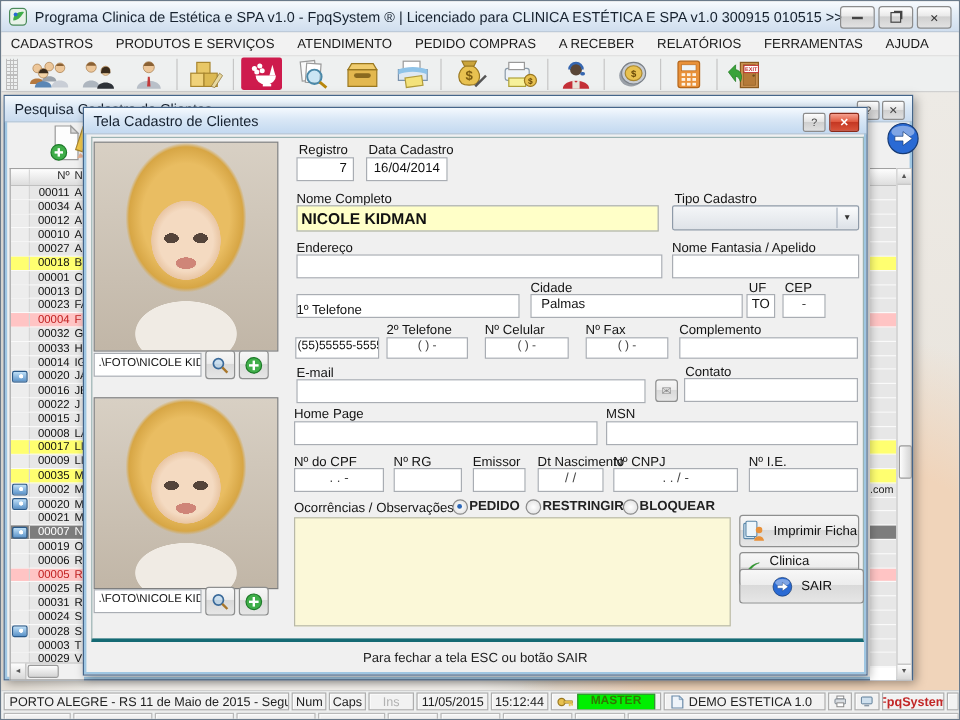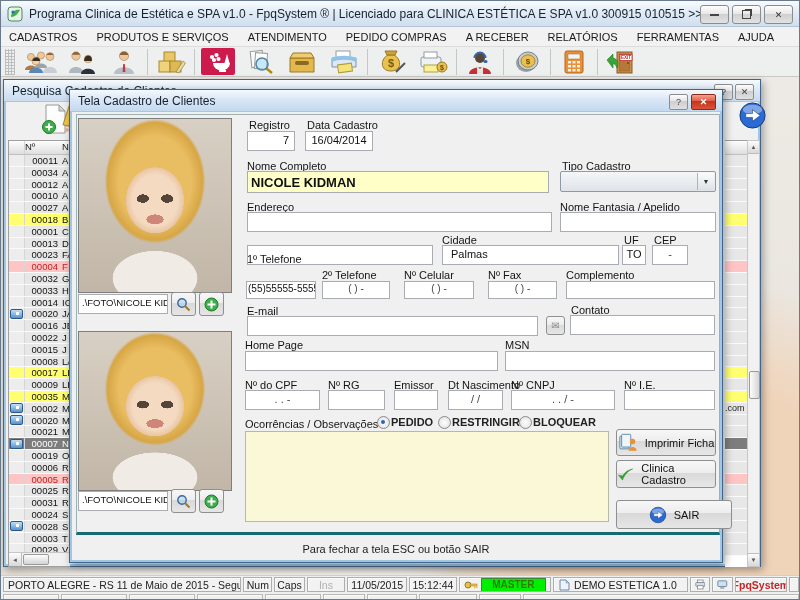--- a/index.html
+++ b/index.html
@@ -44,21 +44,21 @@
   .smallbtn.red{background:linear-gradient(#f6a090,#e05a40 45%,#c33520 46%,#d9533a);
     border-color:#8a2a1a;color:#fff;width:23px;font-weight:bold}
   
   .lstrip{background:#fff;border:1px solid #a0a0a0;border-right:none;overflow:hidden}
   .ghead{display:flex;height:13px;background:linear-gradient(#fdfdfd,#dedede);
     border-bottom:1px solid #c0c0c0;font-size:9.5px;color:#222}
   .gc{display:block;overflow:hidden;white-space:nowrap}
   .gut{width:15px;flex:none;border-right:1px solid #d6d6d6;display:flex;align-items:center;justify-content:center}
   .num{width:33px;flex:none;text-align:right;padding-right:2px}
   .nm{flex:1;padding-left:2px;text-align:left}
-  .ghead .num{text-align:left}
+  .ghead .num{text-align:right}
   .grow{display:flex;height:11.8px;line-height:11.5px;font-size:9.5px;color:#111;
     background:#e7e7e7;border-bottom:1px solid #fafafa;box-sizing:border-box}
   .grow .gut{background:#ededed}
   .grow.yellow,.grow.yellow .gut{background:#ffff70}
   .grow.pink,.grow.pink .gut{background:#ffc4c4}
   .grow.pink .num,.grow.pink .nm{color:#c22222}
   .grow.selected,.grow.selected .gut{background:#7d7d7d}
   .grow.selected .num,.grow.selected .nm{color:#fff}
   .photo-ic{width:11px;height:8px;border-radius:2px;border:1px solid #2a5a8a;
     background:radial-gradient(circle at 60% 45%,#fff 0 1.5px,rgba(255,255,255,0) 2px),
@@ -712,21 +712,21 @@
         <path d="M11.5,19 c0,-5.5 9,-5.5 9,0z" fill="#e8913a"></path>
       </svg>
       <span>Imprimir Ficha</span>
     </div>
     <div class="btn97" style="left:546px;top:370px;width:100px;height:28px">
       <svg width="19" height="15" viewBox="0 0 22 18">
         <path d="M2,10 l5,6 c3,-8 8,-12 13,-14 c-6,1 -10,4 -13,9z" fill="#2fa12f" stroke="#1a7a1a" stroke-width=".5"></path>
       </svg>
       <span>Clinica Cadastro</span>
     </div>
-    <div class="btn97" style="left:546px;top:410px;width:116px;height:29px">
+    <div class="btn97" style="left:546px;top:384px;width:104px;height:29px">
       <svg width="18" height="18" viewBox="0 0 30 30">
         <circle cx="15" cy="15" r="13" fill="#2a6ad4" stroke="#163a74"></circle>
         <ellipse cx="15" cy="9" rx="10" ry="5" fill="rgba(255,255,255,.4)"></ellipse>
         <path d="M8,13 h7 v-4 l8,6 -8,6 v-4 h-7z" fill="#fff" stroke="#163a74" stroke-width=".6"></path>
       </svg>
       <span>SAIR</span>
     </div>
 
     <div class="footer-note" style="top:453px">Para fechar a tela ESC ou botão SAIR</div>
   </div>

